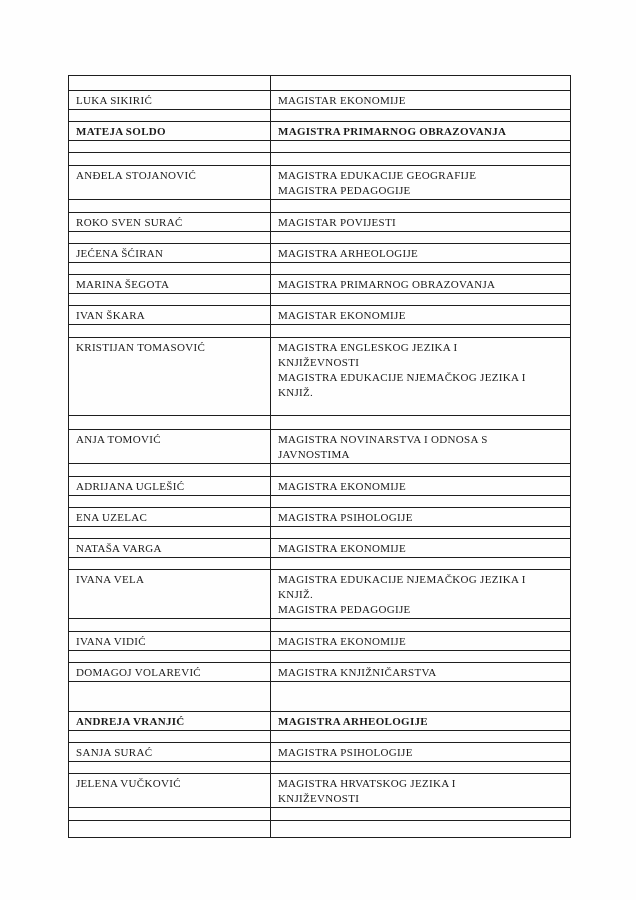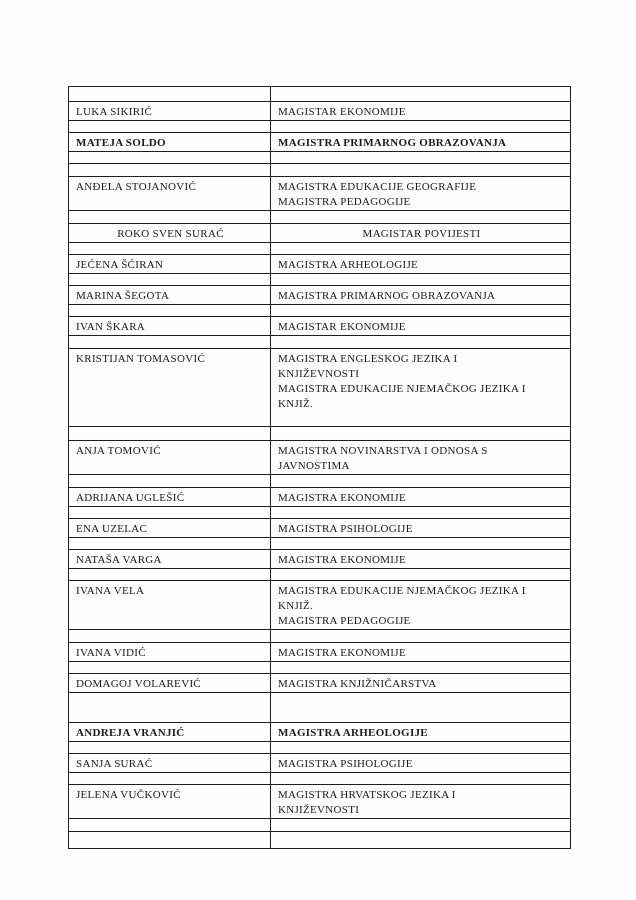--- a/index.html
+++ b/index.html
@@ -15,21 +15,21 @@
     overflow: hidden;
   }
   .page {
     position: absolute;
     left: 0; top: 0;
     width: 636px; height: 900px;
   }
   table.grad-table {
     position: absolute;
     left: 68px;
-    top: 86px;
+    top: 75px;
     width: 502px;
     border-collapse: collapse;
     table-layout: fixed;
   }
   .col-name   { width: 202px; }
   .col-degree { width: 300px; }
   table.grad-table td {
     border: 1px solid #1e1e1e;
     vertical-align: top;
     padding: 2px 5px 1px 7px;
@@ -88,21 +88,21 @@
           <td>ANĐELA STOJANOVIĆ</td>
           <td>
             <div class="degree-line">MAGISTRA EDUKACIJE GEOGRAFIJE</div>
             <div class="degree-line">MAGISTRA PEDAGOGIJE</div>
           </td>
         </tr>
         <tr class="spacer-row" style="height: 13px;">
           <td></td>
           <td></td>
         </tr>
-        <tr class="entry-row" style="height: 17px; text-align: center;">
+        <tr class="entry-row" style="height: 17px;">
           <td>ROKO SVEN SURAĆ</td>
           <td>
             <div class="degree-line">MAGISTAR POVIJESTI</div>
           </td>
         </tr>
         <tr class="spacer-row" style="height: 12px;">
           <td></td>
           <td></td>
         </tr>
         <tr class="entry-row" style="height: 17px;">

